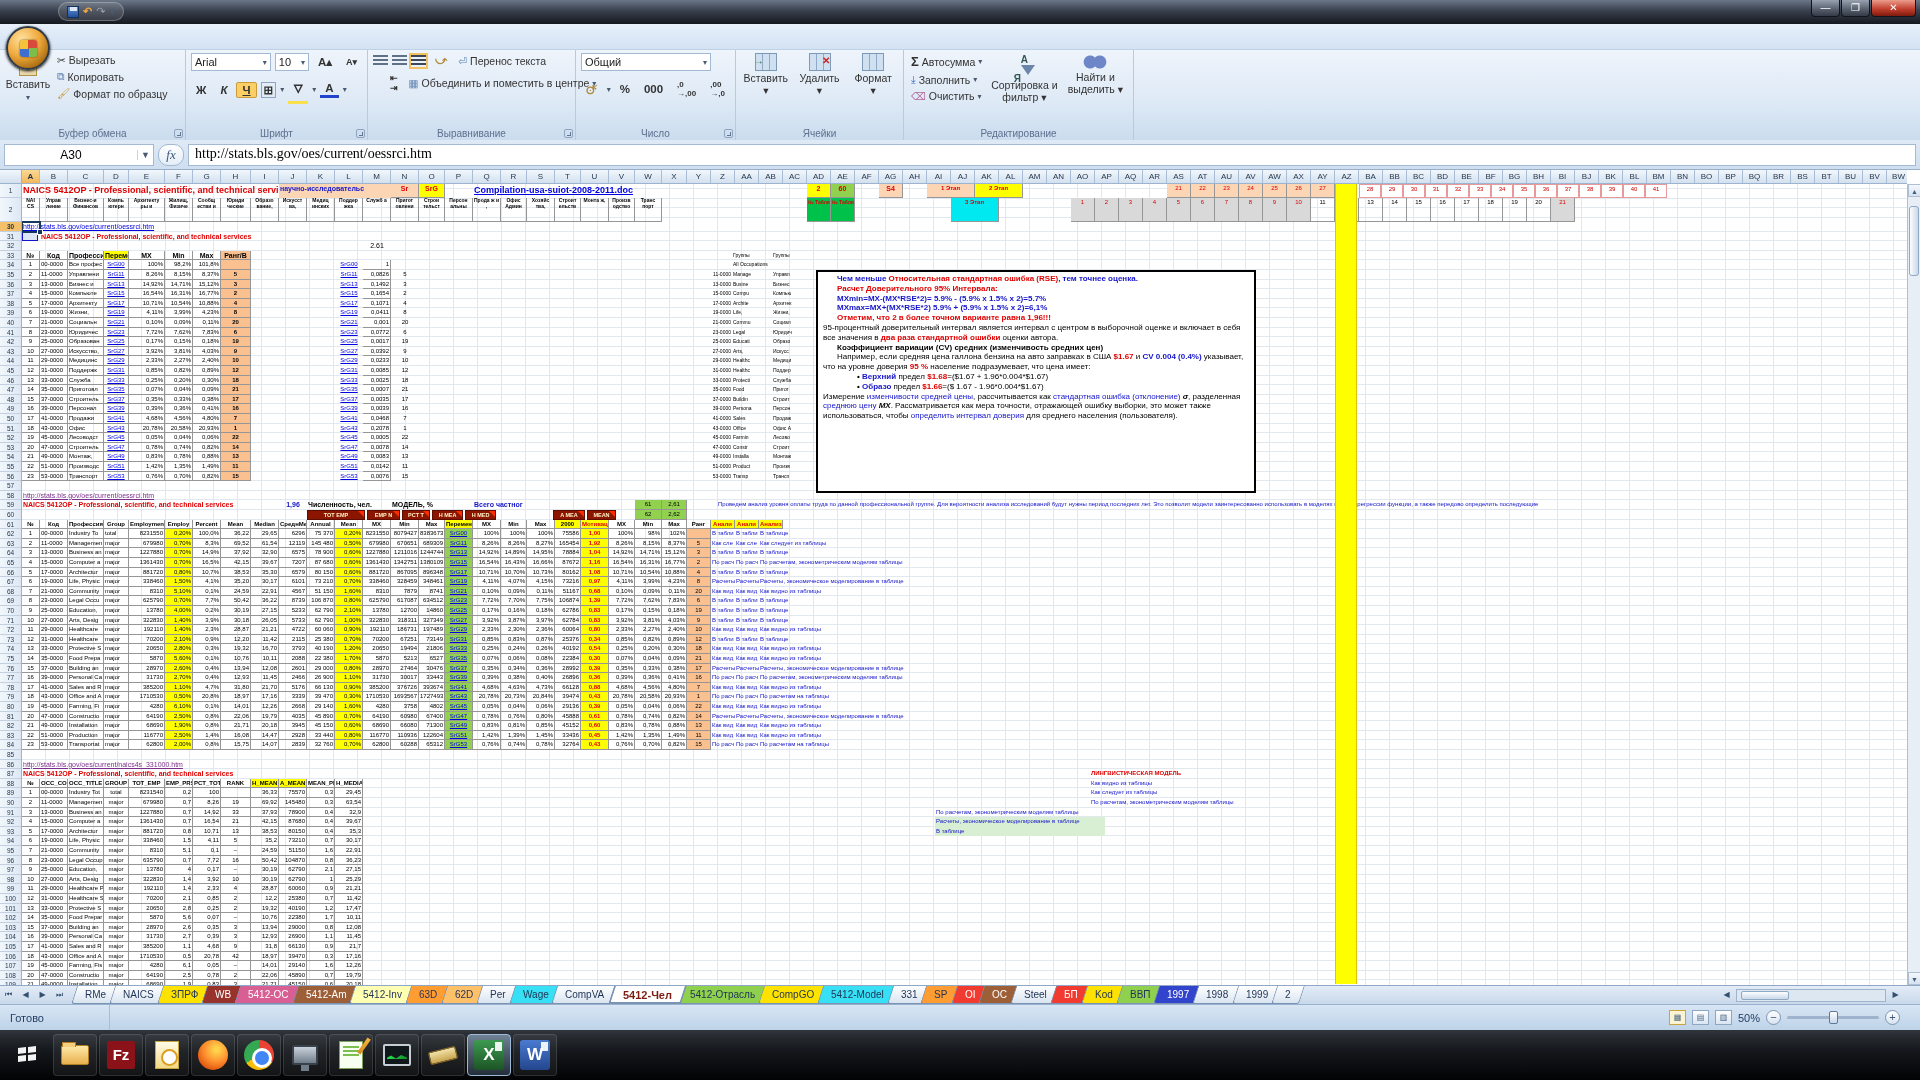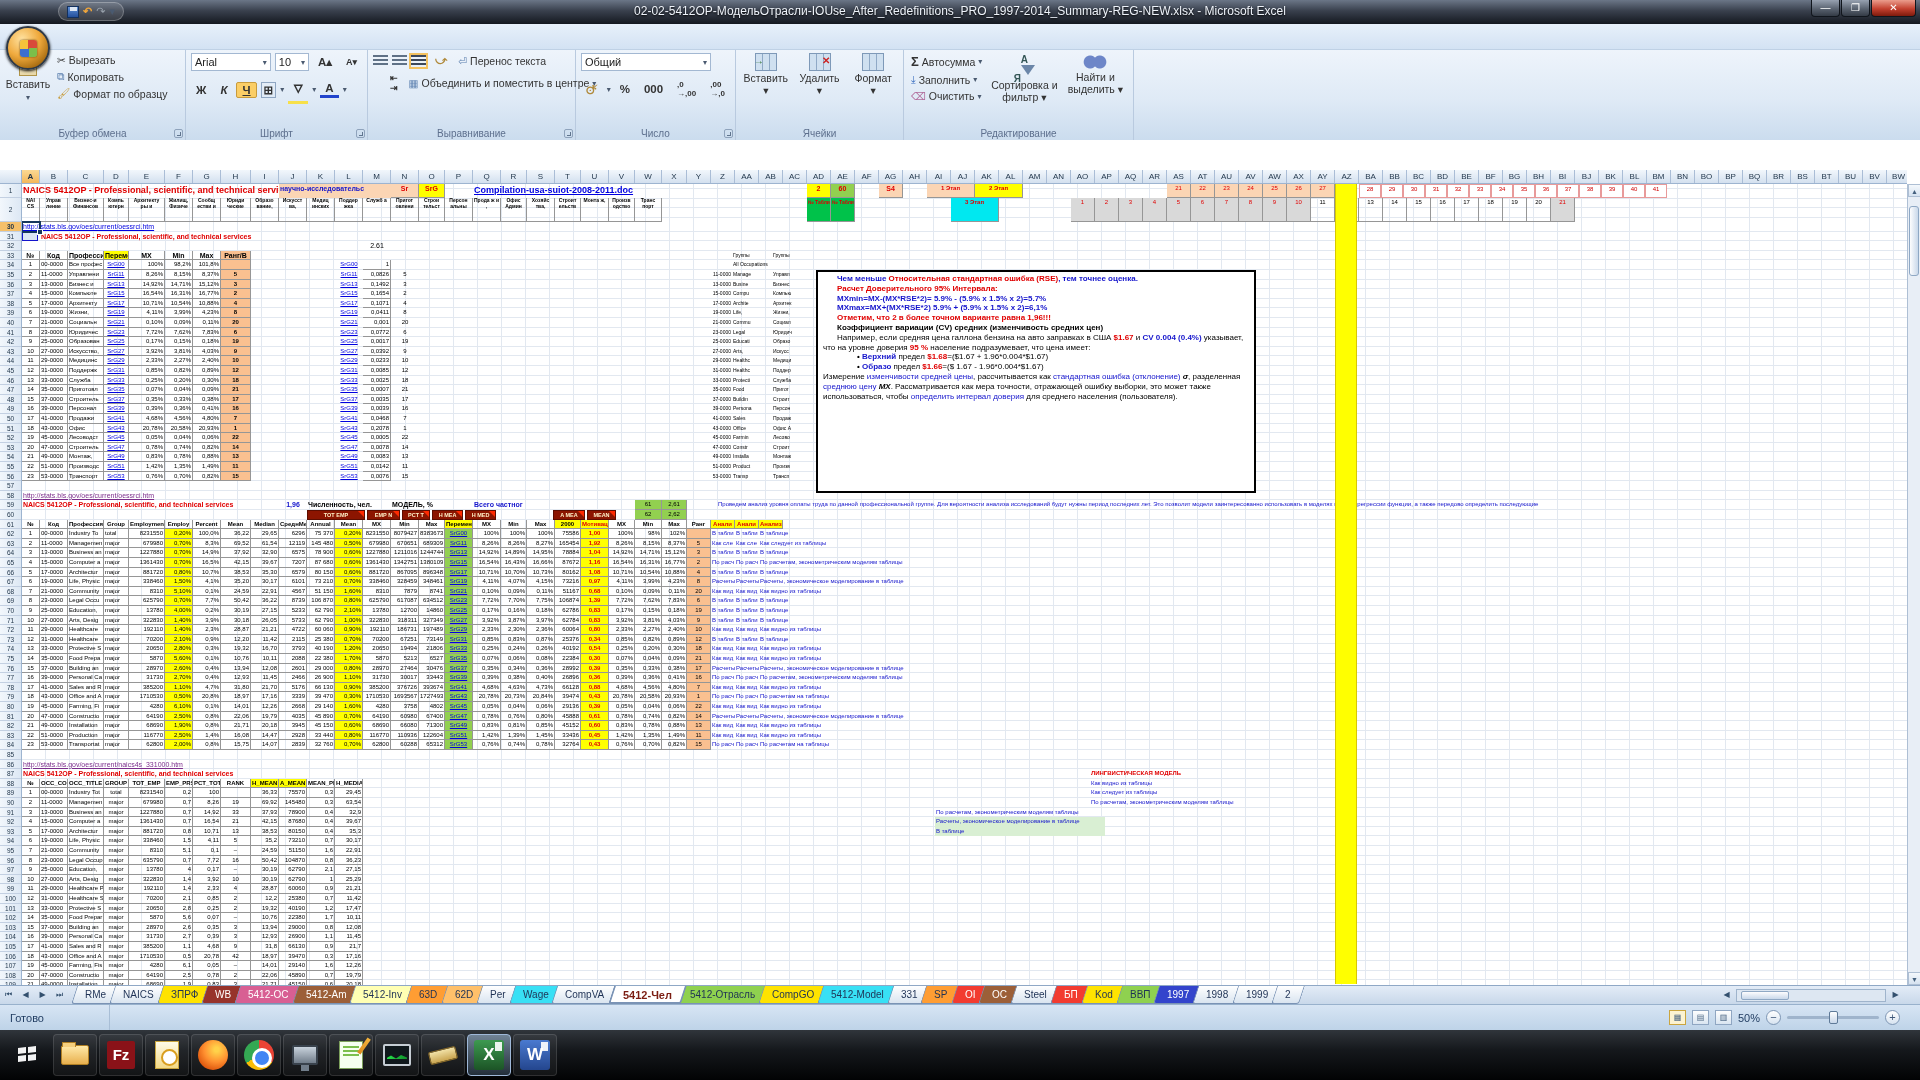--- a/index.html
+++ b/index.html
@@ -201,21 +201,20 @@
 
 <div class="screen">
 
   <div class="tbar">
     <div class="qat">
       <span class="g g-save"></span>
       <span class="g g-undo">↶</span>
       <span class="g g-redo">↷</span>
       <span class="g car">▾</span>
     </div>
-    <div class="tbar-title">02-02-5412OP-МодельОтрасли-IOUse_After_Redefinitions_PRO_1997-2014_Summary-REG-NEW.xlsx - Microsoft Excel</div>
     <div class="wbtns">
       <div class="wb">—</div>
       <div class="wb">❐</div>
       <div class="wb close">✕</div>
     </div>
   </div>
 
   <div class="rtabs">
     <div class="orb">
         <i></i>
@@ -355,20 +354,28 @@
             </div>
         </div>
         <div class="stybtn" style="width:72px"><div class="bigico2"><span class="az">А<br>Я</span><span class="funnel"></span></div><span>Сортировка и фильтр</span> ▾</div>
         <div class="stybtn" style="width:62px"><div class="binoc"></div><span>Найти и выделить</span> ▾</div>
       </div>
       <div class="rg-label">Редактирование</div>
     </div>
     <div class="rg" style="flex:1;border-right:none"></div>
   </div>
 
+  <div class="fbar">
+    <div class="namebox">
+        <span class="nb">A30</span>
+        <span class="dd">▼</span>
+      </div>
+    <div class="fxbtn">fx</div>
+    <div class="ffield">http://stats.bls.gov/oes/current/oessrci.htm</div>
+  </div>
 
   <div class="sheet">
     <div class="corner"></div>
     <div id="colhead">
         <div class="chc sel" style="left: 22px; width: 18px;">A</div>
         <div class="chc" style="left: 40px; width: 28px;">B</div>
         <div class="chc" style="left: 68px; width: 36px;">C</div>
         <div class="chc" style="left: 104px; width: 25px;">D</div>
         <div class="chc" style="left: 129px; width: 36px;">E</div>
         <div class="chc" style="left: 165px; width: 28px;">F</div>
@@ -1907,20 +1914,21 @@
         <div class="cell rt bd" style="left: 257px; top: 796.4px; width: 28px; height: 9.6px;">45150</div>
         <div class="cell rt bd" style="left: 285px; top: 796.4px; width: 28px; height: 9.6px;">0,6</div>
         <div class="cell rt bd" style="left: 313px; top: 796.4px; width: 28px; height: 9.6px;">20,18</div>
       </div>
     <div class="tbox" id="tbox">
         <div class="tb-p"><span class="c-bb">Чем меньше </span><span class="c-r">Относительная стандартная ошибка (RSE)</span><span class="c-bb">, тем точнее оценка.</span></div>
         <div class="tb-p"><span class="c-r">Расчет Доверительного 95% Интервала:</span></div>
         <div class="tb-p"><span class="c-bb">MXmin=MX-(MX*RSE*2)= 5.9% - (5.9% x 1.5% x 2)=5.7%</span></div>
         <div class="tb-p"><span class="c-bb">MXmax=MX+(MX*RSE*2) 5.9% + (5.9% x 1.5% x 2)=6,1%</span></div>
         <div class="tb-p"><span class="c-r">Отметим, что 2 в более точном варианте равна 1,96!!!</span></div>
+        <div class="tb-p ni"><span class="c-k">95-процентный доверительный интервал является интервал с центром в выборочной оценке и включает в себя все значения в </span><span class="c-r">два раза стандартной ошибки</span><span class="c-k"> оценки автора.</span></div>
         <div class="tb-p"><span class="c-kb">Коэффициент вариации (CV) средних (изменчивость средних цен)</span></div>
         <div class="tb-p"><span class="c-k">Например, если средняя цена галлона бензина на авто заправках в США </span><span class="c-r">$1.67</span><span class="c-k"> и </span><span class="c-bb">CV 0.004 (0.4%)</span><span class="c-k"> указывает, что на уровне доверия </span><span class="c-r">95 %</span><span class="c-k"> население подразумевает, что цена имеет:</span></div>
         <div class="tb-p bl"><span class="c-bb">Верхний</span><span class="c-k"> предел </span><span class="c-r">$1.68</span><span class="c-k">=($1.67 + 1.96*0.004*$1.67)</span></div>
         <div class="tb-p bl"><span class="c-bb">Образо</span><span class="c-k"> предел </span><span class="c-r">$1.66</span><span class="c-k">=($ 1.67 - 1.96*0.004*$1.67)</span></div>
         <div class="tb-p ni"><span class="c-k">Измерение </span><span class="c-b">изменчивости средней цены</span><span class="c-k">, рассчитывается как </span><span class="c-b">стандартная ошибка (отклонение) </span><span class="c-ki">σ</span><span class="c-k">, разделенная </span><span class="c-b">среднюю цену </span><span class="c-ki">MX</span><span class="c-k">. Рассматривается как мера точности, отражающей ошибку выборки, это может также использоваться, чтобы </span><span class="c-b">определить интервал доверия</span><span class="c-k"> для среднего населения (пользователя).</span></div>
       </div>
     <div class="vscroll">
       <div class="varr" style="top:0">▲</div>
       <div class="vthumb"></div>
       <div class="varr" style="bottom:0">▼</div>

